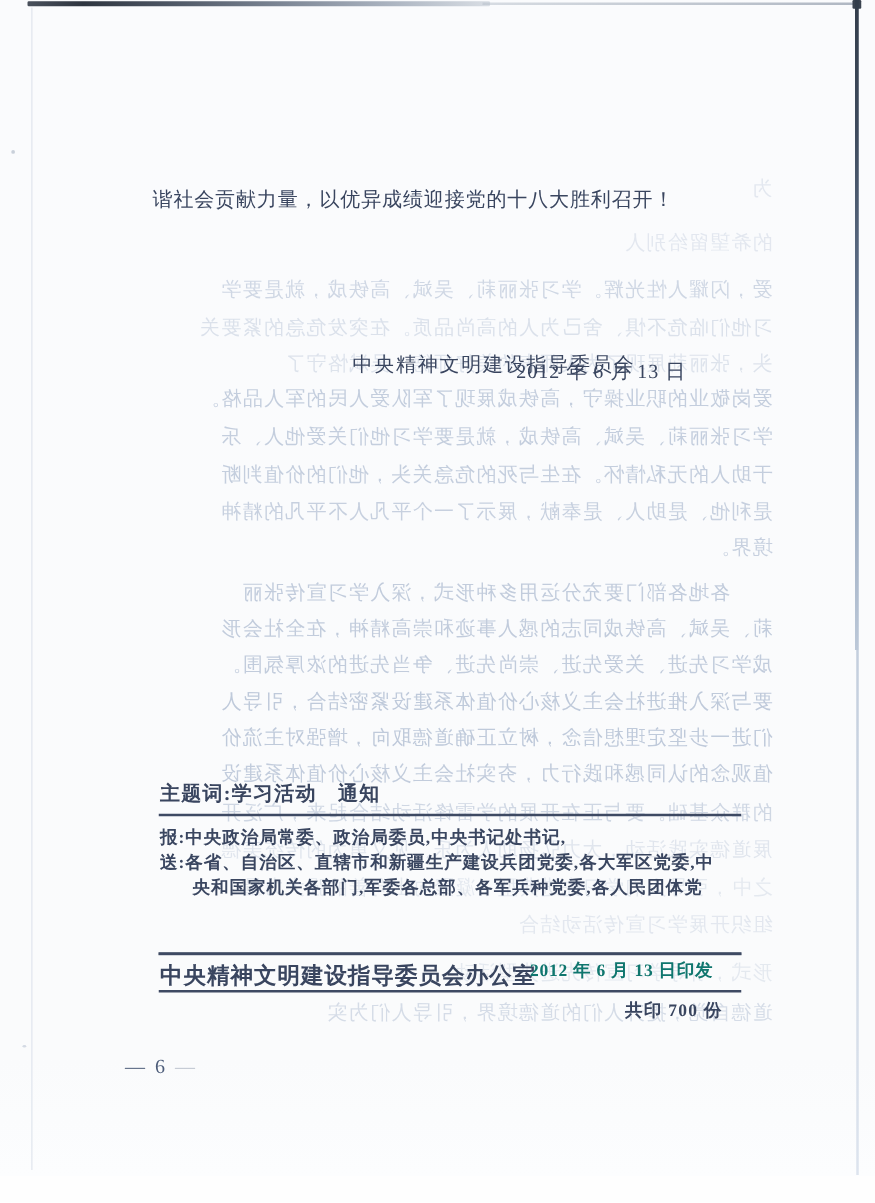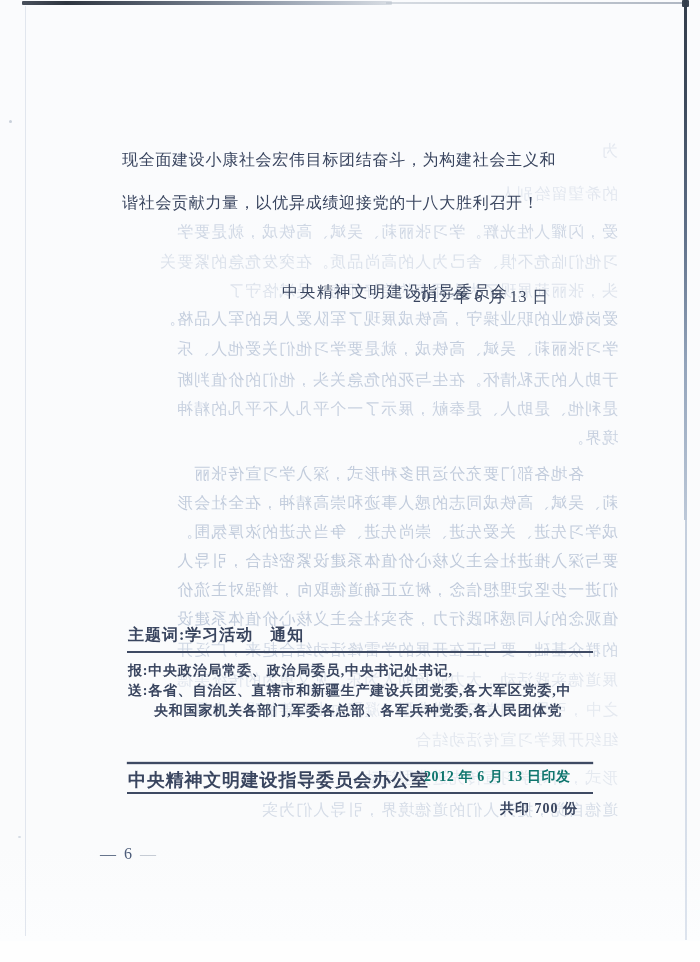--- a/index.html
+++ b/index.html
@@ -79,21 +79,20 @@
       <div style="top: 609px; opacity: 0.4; color: rgb(111, 135, 173);">值观念的认同感和践行力，夯实社会主义核心价值体系建设</div>
       <div style="top: 640px; opacity: 0.3; color: rgb(111, 135, 173);">的群众基础。要与正在开展的学雷锋活动结合起来，广泛开</div>
       <div style="top: 670px; opacity: 0.18; color: rgb(111, 135, 173);">展道德实践活动，大力弘扬助人为乐、见义勇为的传统美德</div>
       <div style="top: 700px; opacity: 0.15; color: rgb(111, 135, 173);">之中，引导人们学习先进典型，凝聚向上向善的强大力量</div>
       <div style="top: 730px; opacity: 0.16; color: rgb(111, 135, 173);">组织开展学习宣传活动结合</div>
       <div style="top: 768px; opacity: 0.15; color: rgb(111, 135, 173);">形式，引导学习宣传先进典型活动</div>
       <div style="top: 800px; opacity: 0.26; color: rgb(111, 135, 173);">道德自觉，提升人们的道德境界，引导人们为实</div>
     </div>
 
   <div class="para ink" style="color: rgb(57, 69, 95);">
-      <div>现全面建设小康社会宏伟目标团结奋斗，为构建社会主义和</div>
       <div>谐社会贡献力量，以优异成绩迎接党的十八大胜利召开！</div>
     </div>
 
   <div class="signature ink" style="color: rgb(57, 69, 95);">中央精神文明建设指导委员会</div>
   <div class="docdate ink" style="color: rgb(57, 69, 95);">2012 年 6 月 13 日</div>
 
   <div class="subject ink" style="color: rgb(57, 69, 95);">主题词:学习活动　通知</div>
   <div class="rule rule1"></div>
 
   <div class="recipients">

